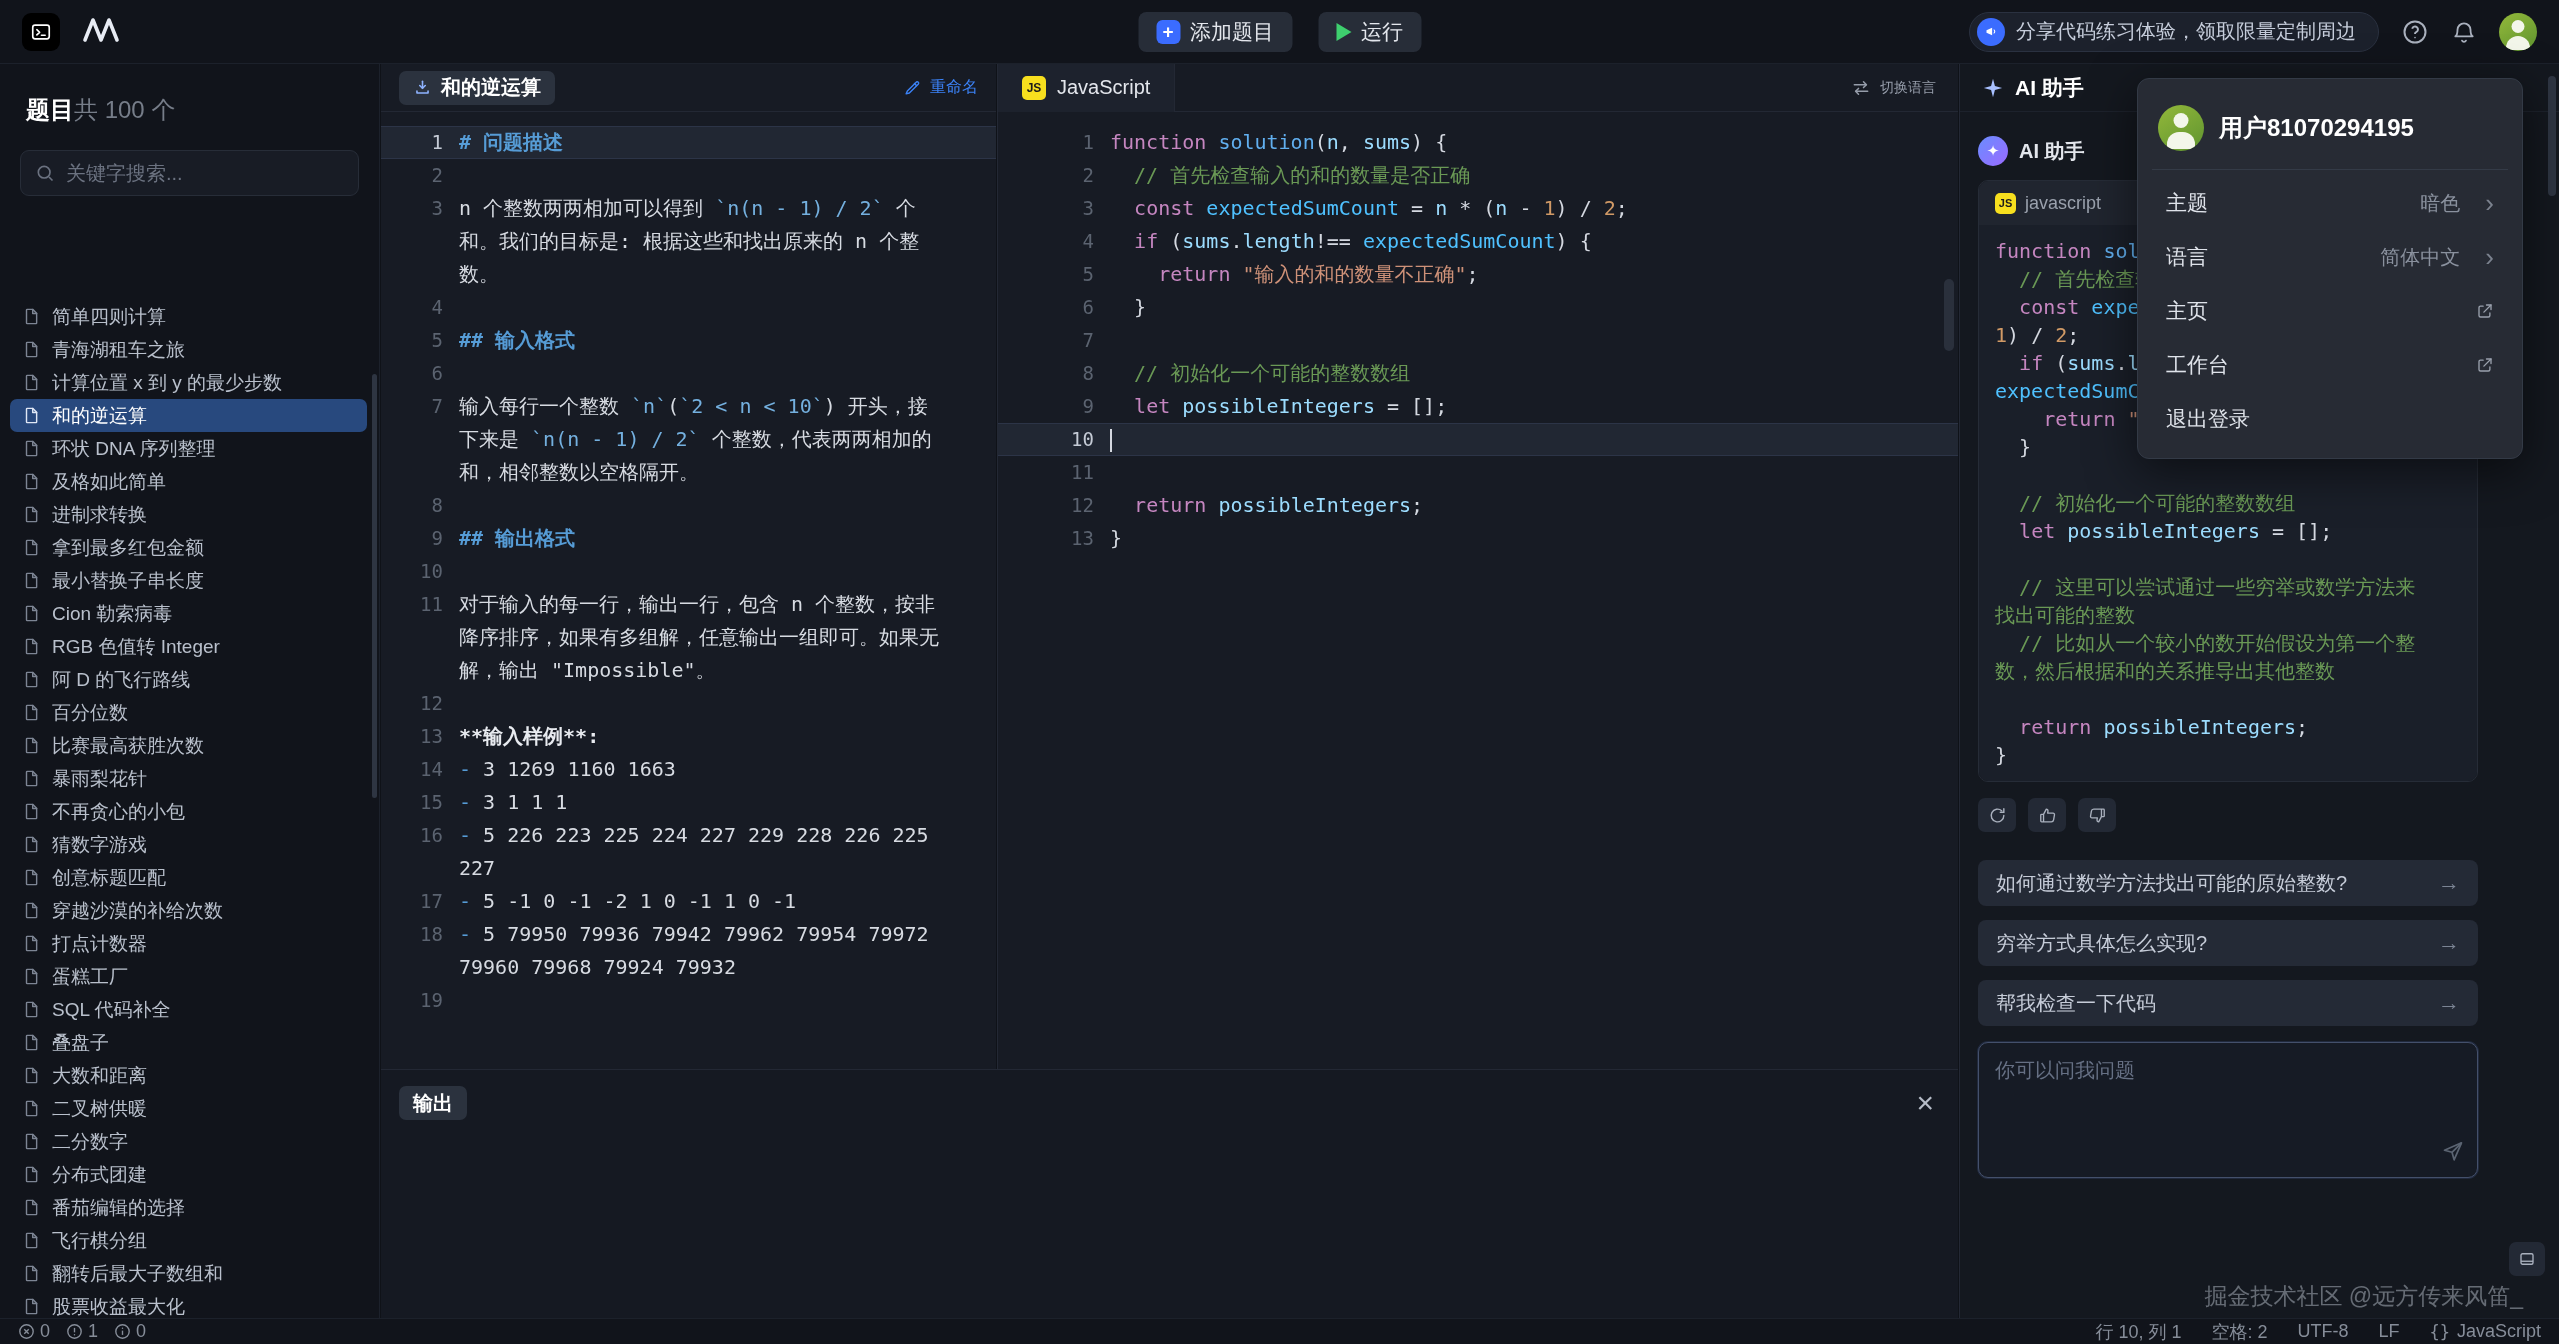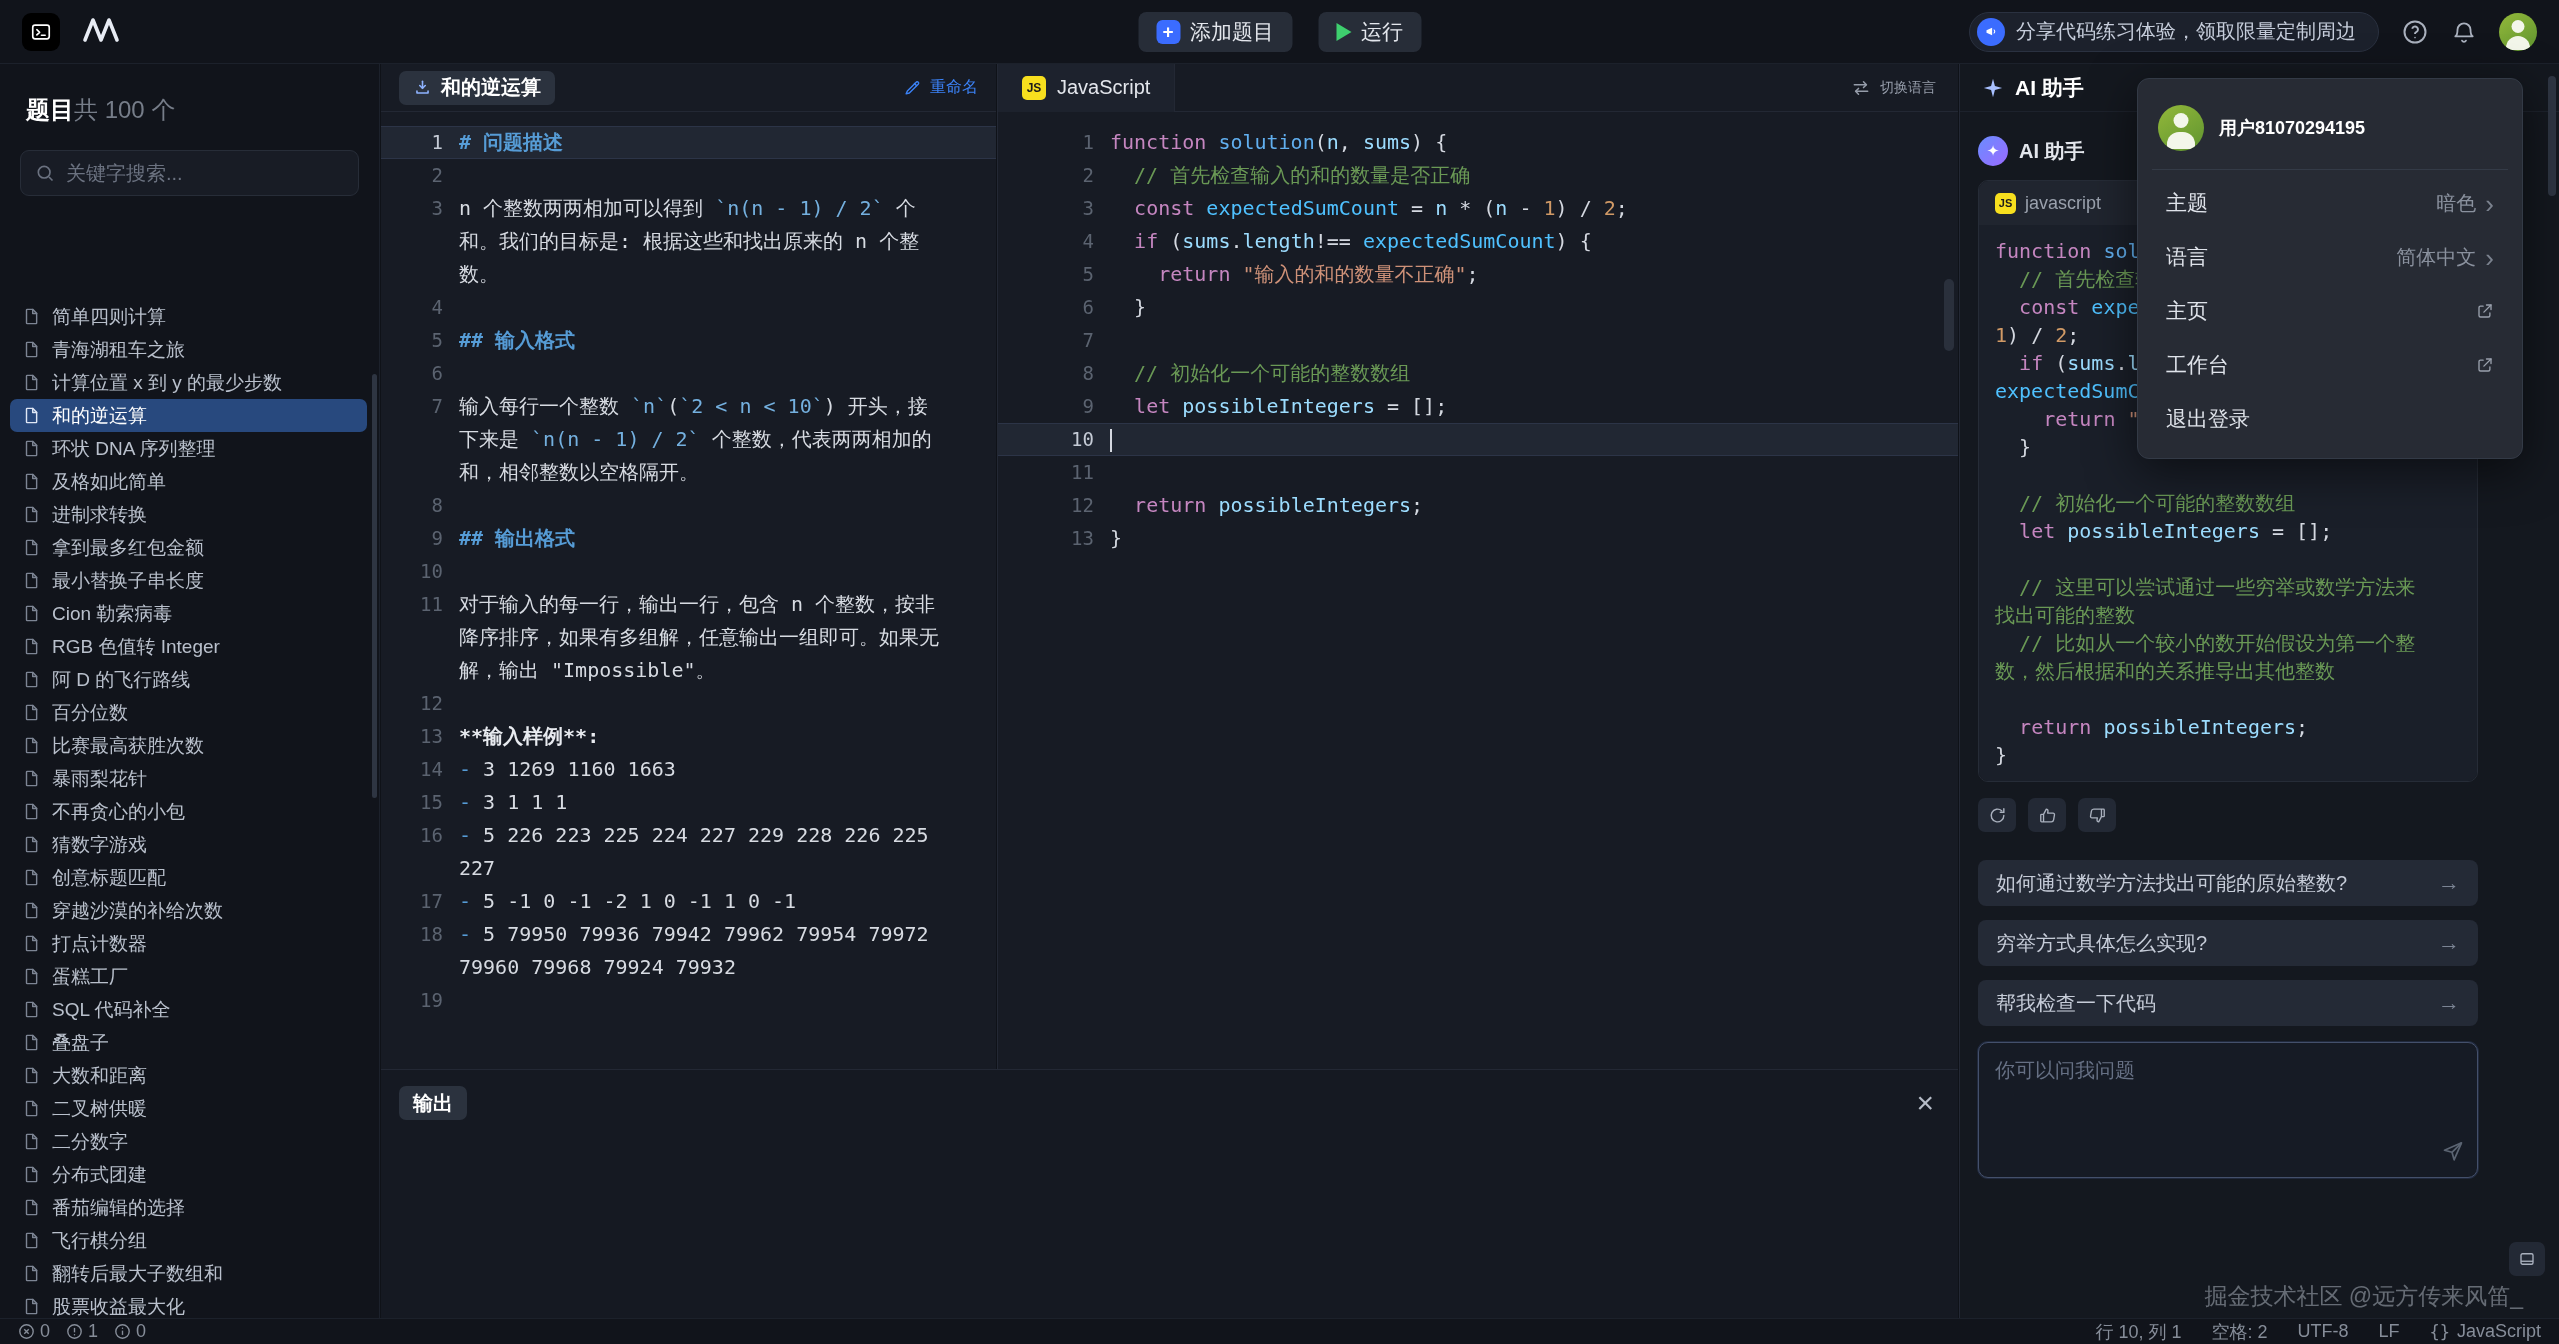--- a/index.html
+++ b/index.html
@@ -102,24 +102,24 @@
   .ai-input { margin-top:16px; height:136px; background:#161b25; border:1px solid #44506b; box-shadow:0 0 0 1px rgba(90,120,200,0.18); border-radius:10px; position:relative; }
   .ai-ta { width:100%; height:100%; background:transparent; border:none; outline:none; resize:none; color:#dfe3ea; font-size:20px; font-family:inherit; padding:14px 16px; }
   .ai-ta::placeholder { color:#667084; }
   .send-ic { position:absolute; right:12px; bottom:10px; color:#5b6472; }
   .corner-btn { position:absolute; right:14px; bottom:42px; width:36px; height:34px; background:#232935; border-radius:7px; display:flex; align-items:center; justify-content:center; color:#aab1be; cursor:pointer; }
   .ai-scroll { position:absolute; right:3px; top:12px; width:8px; height:120px; background:#2e3542; border-radius:4px; }
 
   
   .user-menu { position:absolute; top:78px; right:36px; width:386px; background:#272b34; border:1px solid #333a46; border-radius:12px; box-shadow:0 12px 48px rgba(0,0,0,0.55); padding:10px 0 12px 0; z-index:100; }
   .um-user { display:flex; align-items:center; gap:15px; padding:16px 20px 18px 20px; }
-  .um-name { font-size:18px; font-weight:700; color:#fff; }
+  .um-name { font-size:24px; font-weight:700; color:#fff; }
   .um-divider { height:1px; background:#343b47; margin:0 14px 6px 14px; }
   .um-item { display:flex; align-items:center; height:54px; padding:0 20px; font-size:21px; color:#dfe3ea; cursor:pointer; border-radius:8px; margin:0 8px; }
-  .um-right { margin-left:auto; display:flex; align-items:flex-end; gap:9px; color:#8a919e; font-size:20px; }
+  .um-right { margin-left:auto; display:flex; align-items:flex-start; gap:25px; color:#8a919e; font-size:20px; }
   .um-chev { font-size:26px; line-height:1; color:#7b828e; }
   .um-ext { display:flex; color:#9aa1ad; }
 
   
   .statusbar { position:absolute; left:0; right:0; bottom:0; height:26px; background:#11141b; border-top:1px solid #1c212b; display:flex; align-items:center; padding:0 18px; font-size:18px; color:#868d99; }
   .problems { display:flex; align-items:center; gap:16px; }
   .prob { display:flex; align-items:center; gap:5px; }
   .p-ic { display:flex; align-items:center; }
   .sbar-right { margin-left:auto; display:flex; align-items:center; gap:30px; }
   .lang { display:flex; align-items:center; gap:7px; }

